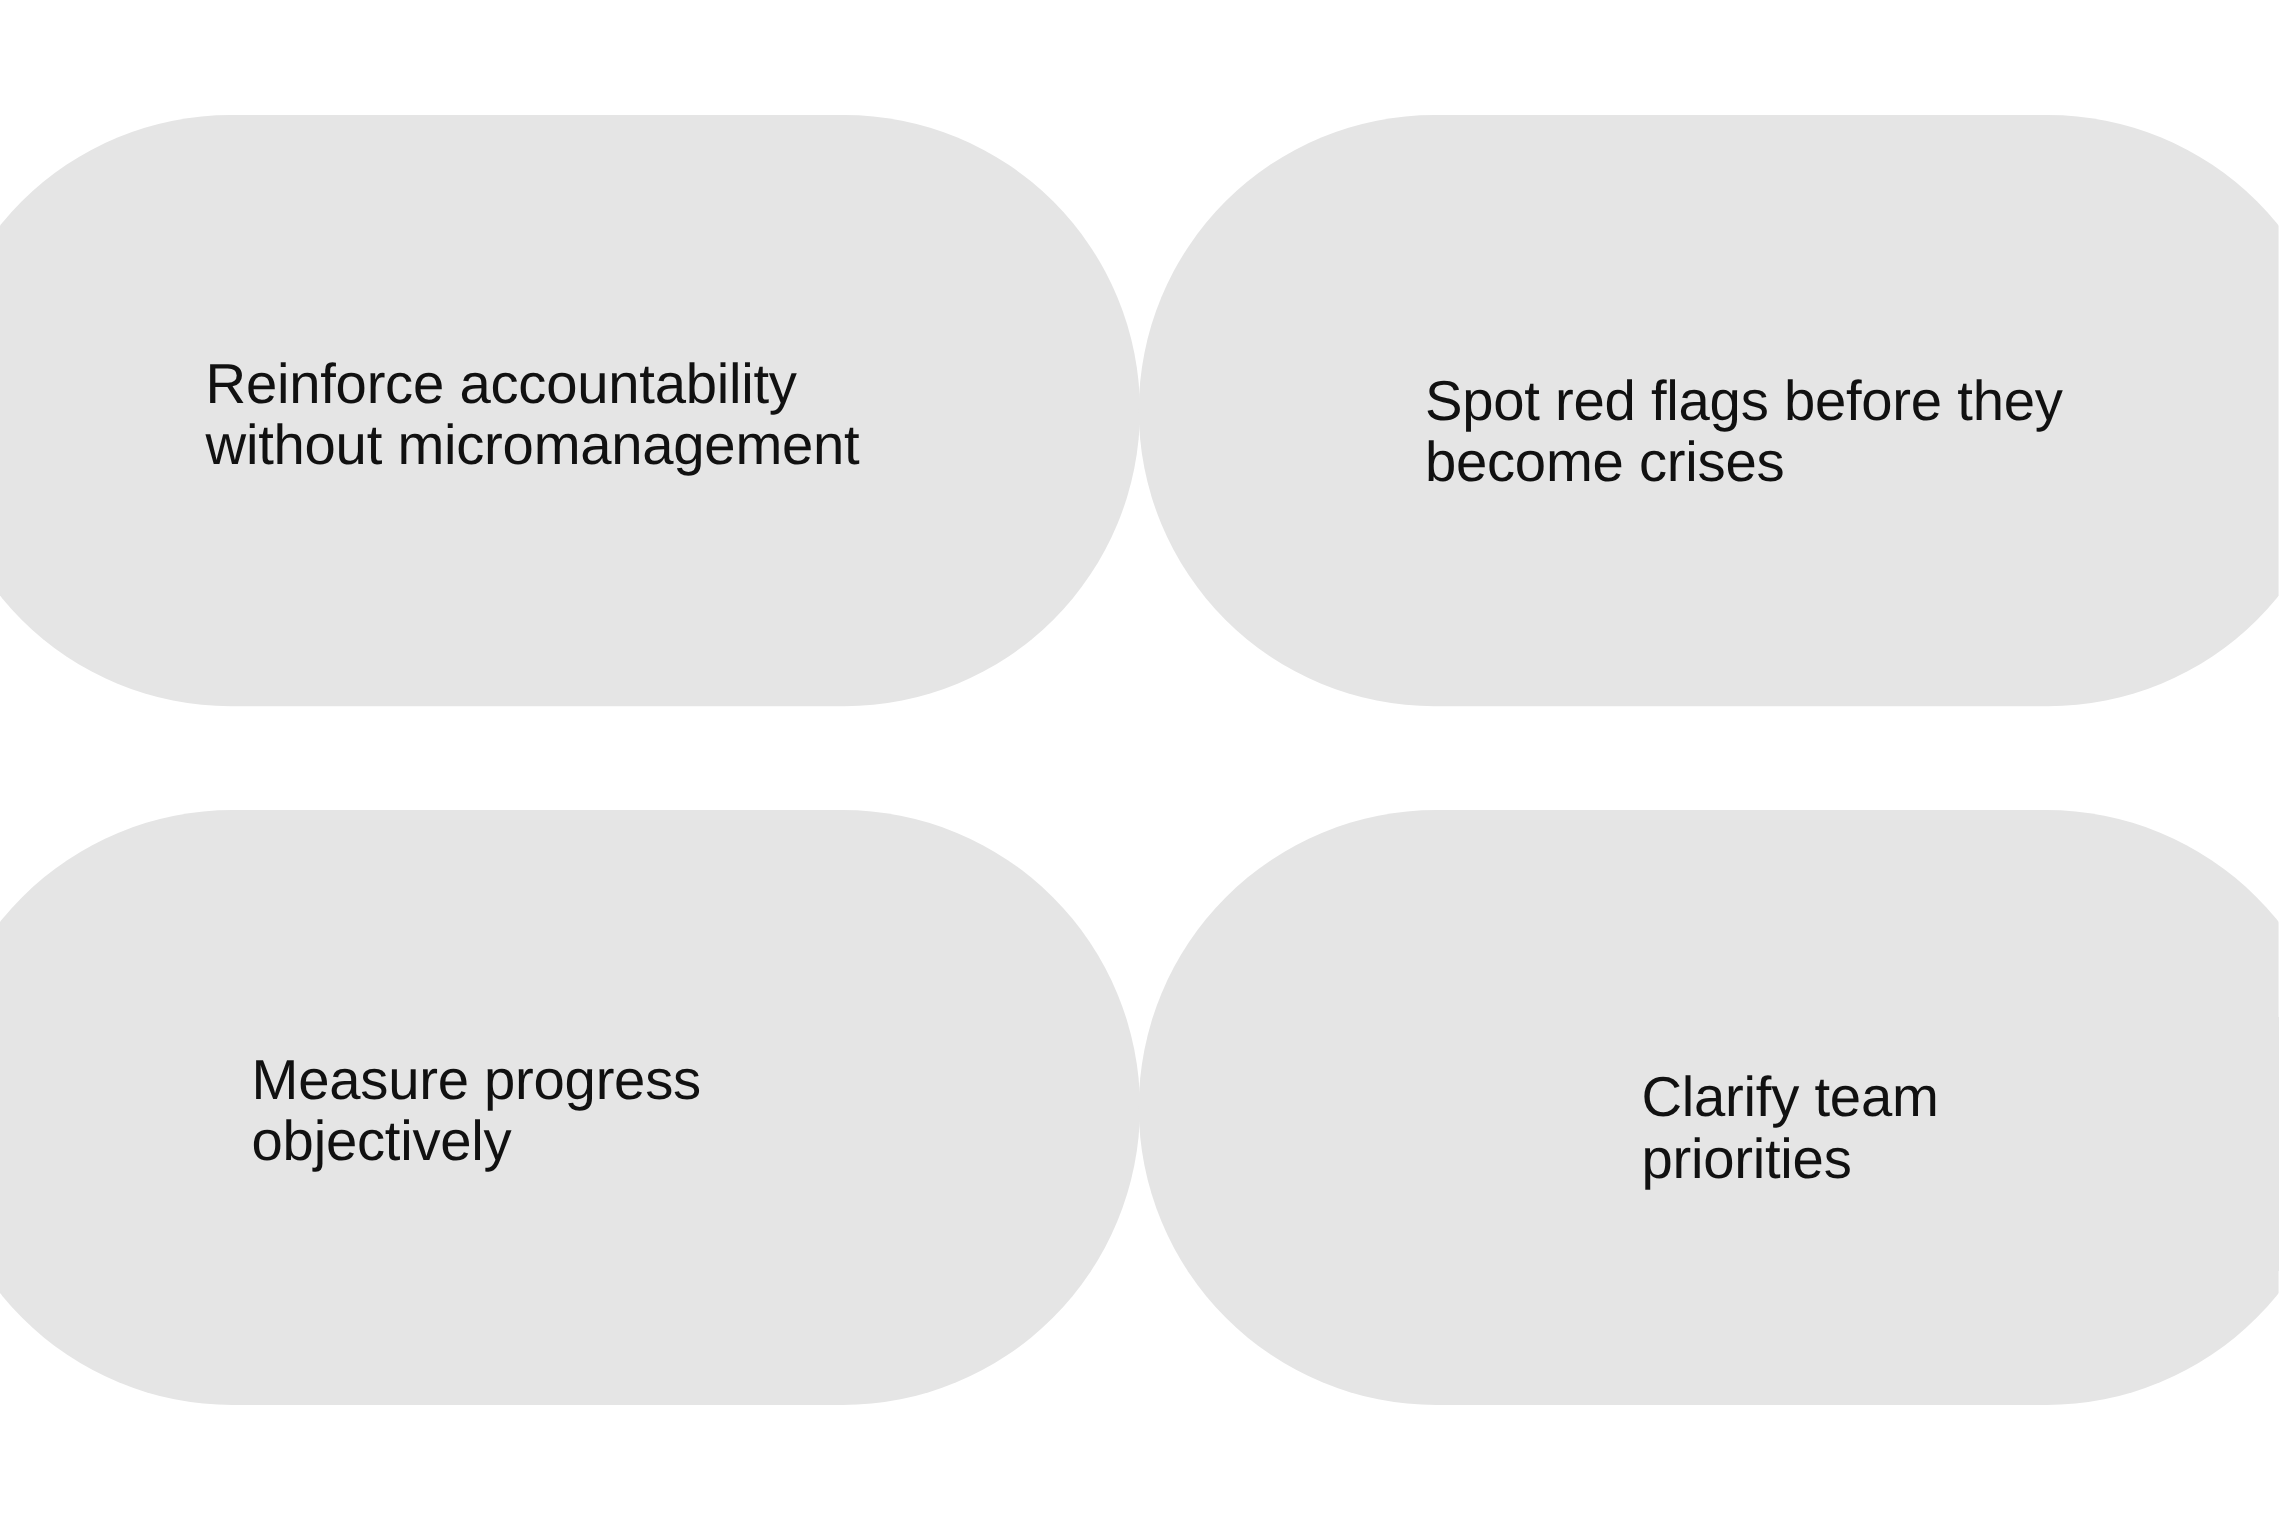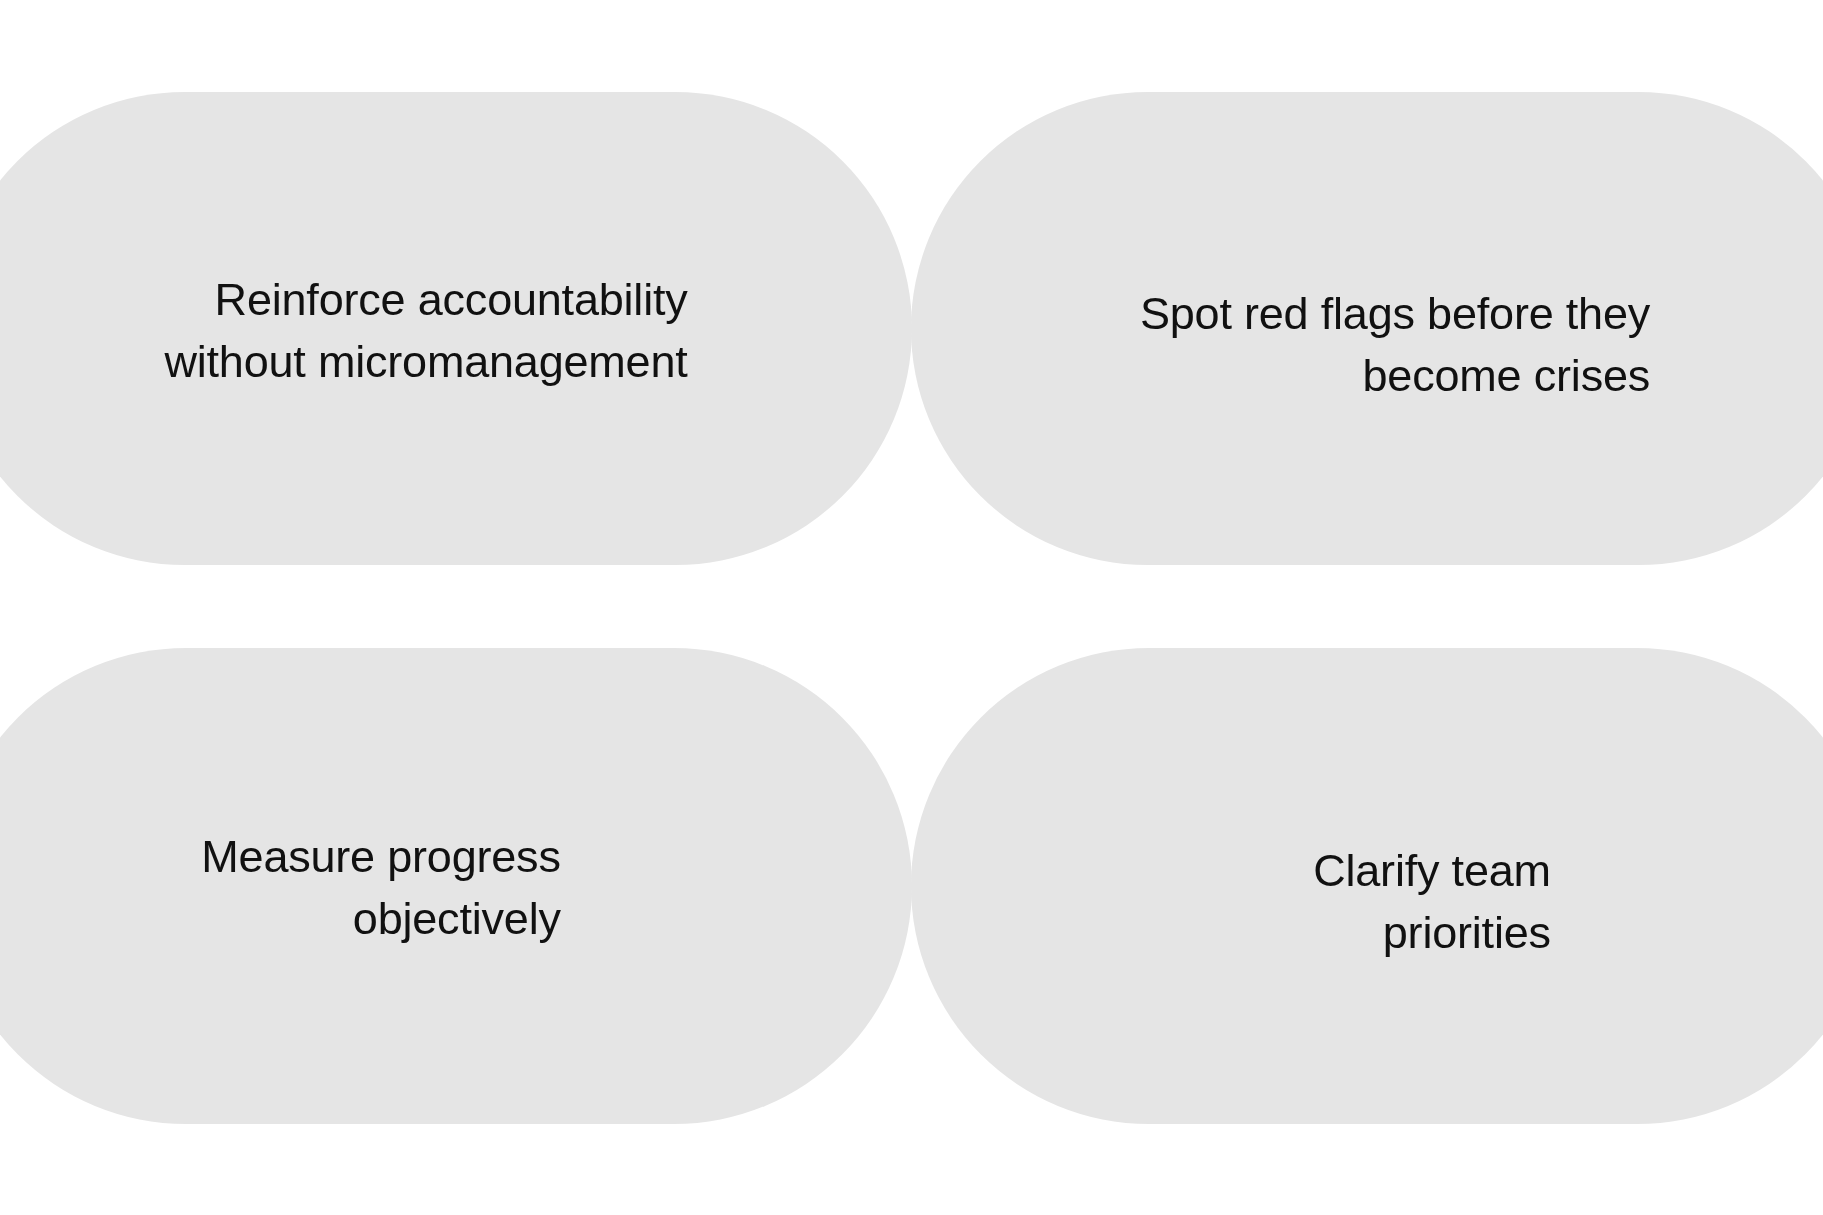--- a/index.html
+++ b/index.html
@@ -57,24 +57,24 @@
   .pill-br {
     left: 911px;
     top: 648px;
     width: 964px;
     height: 476px;
     border-radius: 239px;
   }
 
   .pill-label {
     font-size: 45px;
-    line-height: 62px;
+    line-height: 49px;
     font-weight: 400;
     color: #111111;
-    text-align: right;
+    text-align: left;
     letter-spacing: -0.2px;
     white-space: pre-line;
     max-width: 760px;
   }
 
   
   .pill-tl .pill-label { transform: translate(-4px, 2px); }
   .pill-tr .pill-label { transform: translate(2px, 2px); margin-top: 28px; }
   .pill-bl .pill-label { transform: translate(-49px, 2px); }
   .pill-br .pill-label { transform: translate(39px, 2px); margin-top: 28px; }

